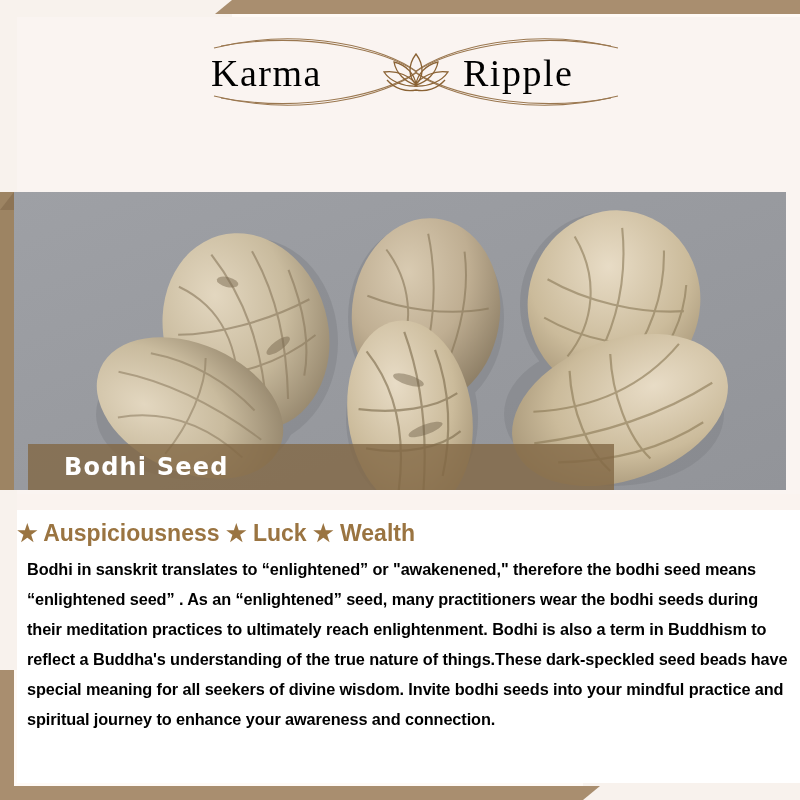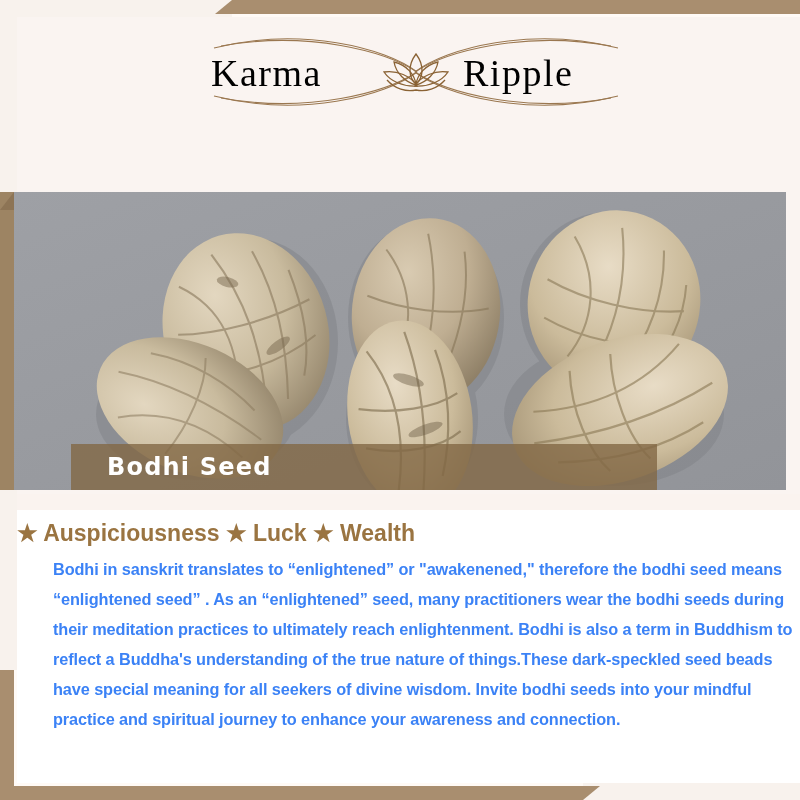--- a/index.html
+++ b/index.html
@@ -81,42 +81,42 @@
   .photo{
     position:absolute;left:14px;top:192px;width:772px;height:298px;
     overflow:hidden;background:#9a9ca1;
   }
   .photo svg{display:block;width:772px;height:298px;}
 
   
   .caption{
     position:absolute;left:14px;bottom:0;width:586px;height:46px;
     background:rgba(130,104,69,.80);
-    display:flex;align-items:center;margin-left:43px;
+    display:flex;align-items:center;
   }
   .caption-text{
     color:#ffffff;font-weight:bold;font-size:24px;
     letter-spacing:1.2px;padding-left:36px;
     font-family:"DejaVu Sans",sans-serif;
   }
 
   
   .panel{
     position:absolute;left:17px;top:494px;right:17px;bottom:17px;
     background:#ffffff;
   }
   .panel-top-tint{position:absolute;left:0;top:0;right:0;height:16px;background:#faf3ef;}
   .stars{
     position:absolute;left:0;right:0;top:26px;text-align:left;
     font-weight:bold;font-size:23px;color:#9a7441;
     white-space:nowrap;
   }
   .body-copy{
-    position:absolute;left:36px;right:22px;top:60px;
-    color:#3b82f6;font-size:16.3px;line-height:30px;
+    position:absolute;left:10px;right:22px;top:60px;
+    color:#000000;font-size:16.3px;line-height:30px;
     font-family:"Liberation Sans",sans-serif;
     font-weight:600;
     letter-spacing:-.1px;
   }
   .body-copy p{margin:0;}
 </style>
 </head>
 <body>
 
 <div id="page">

